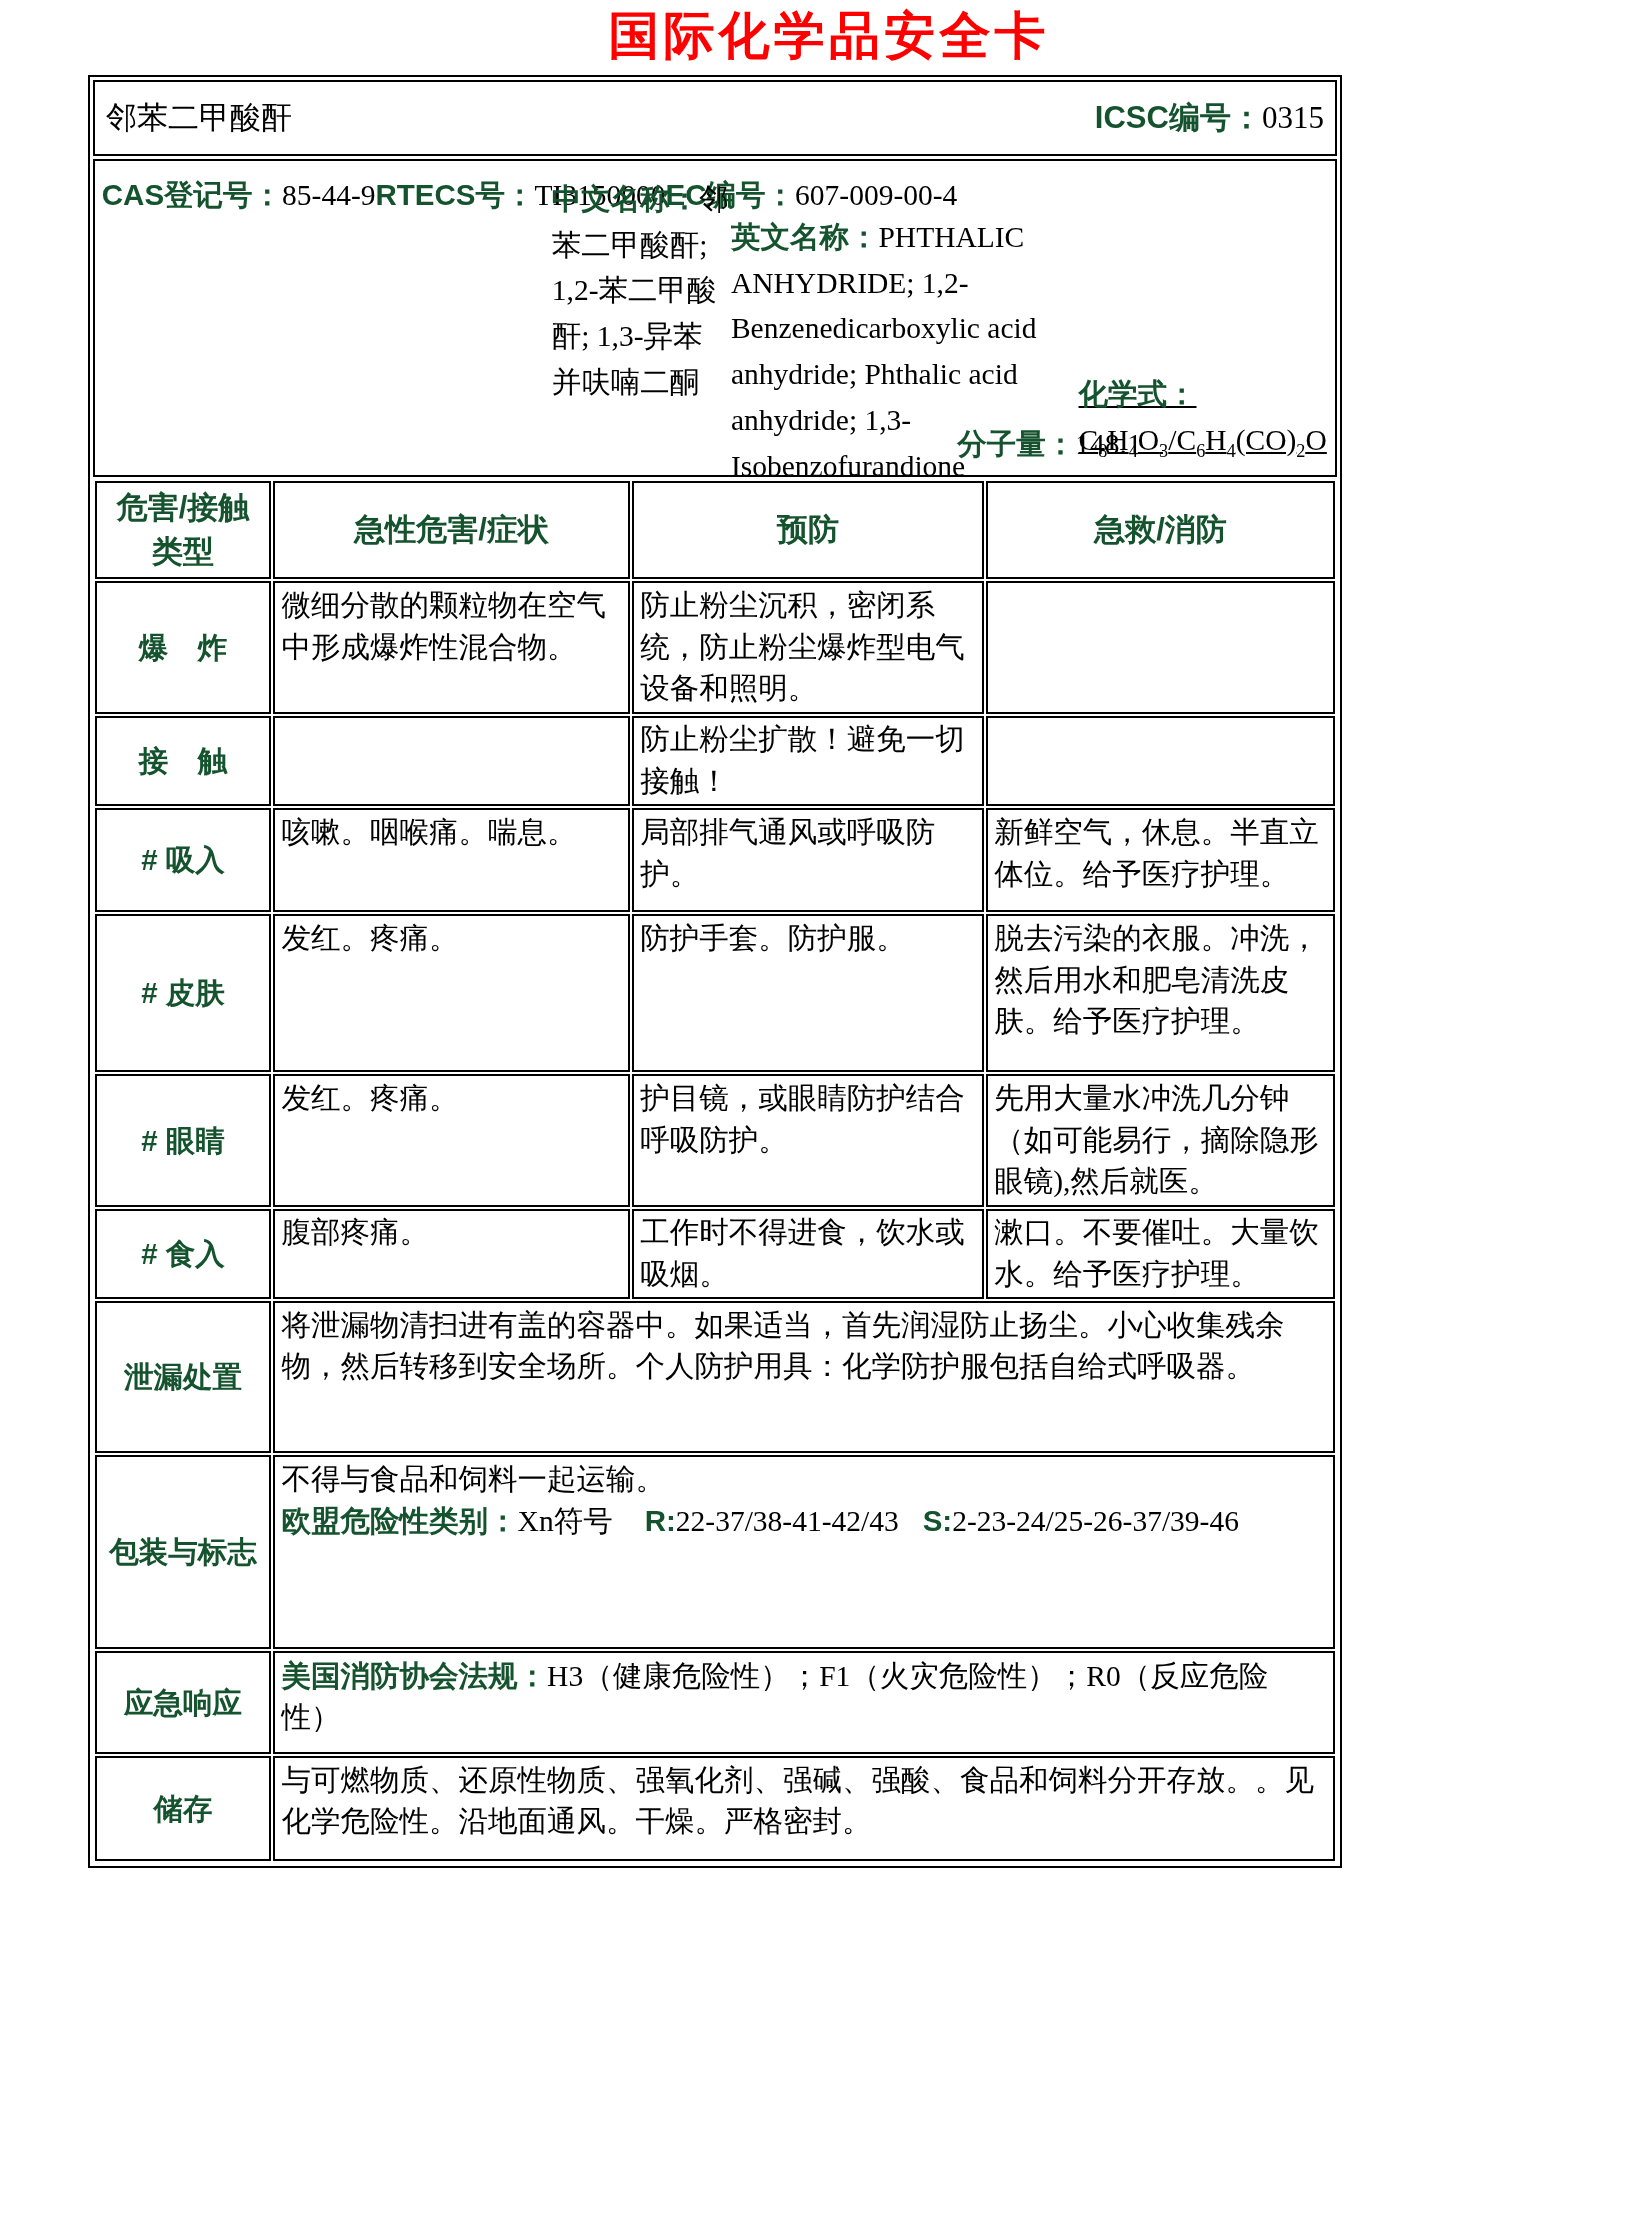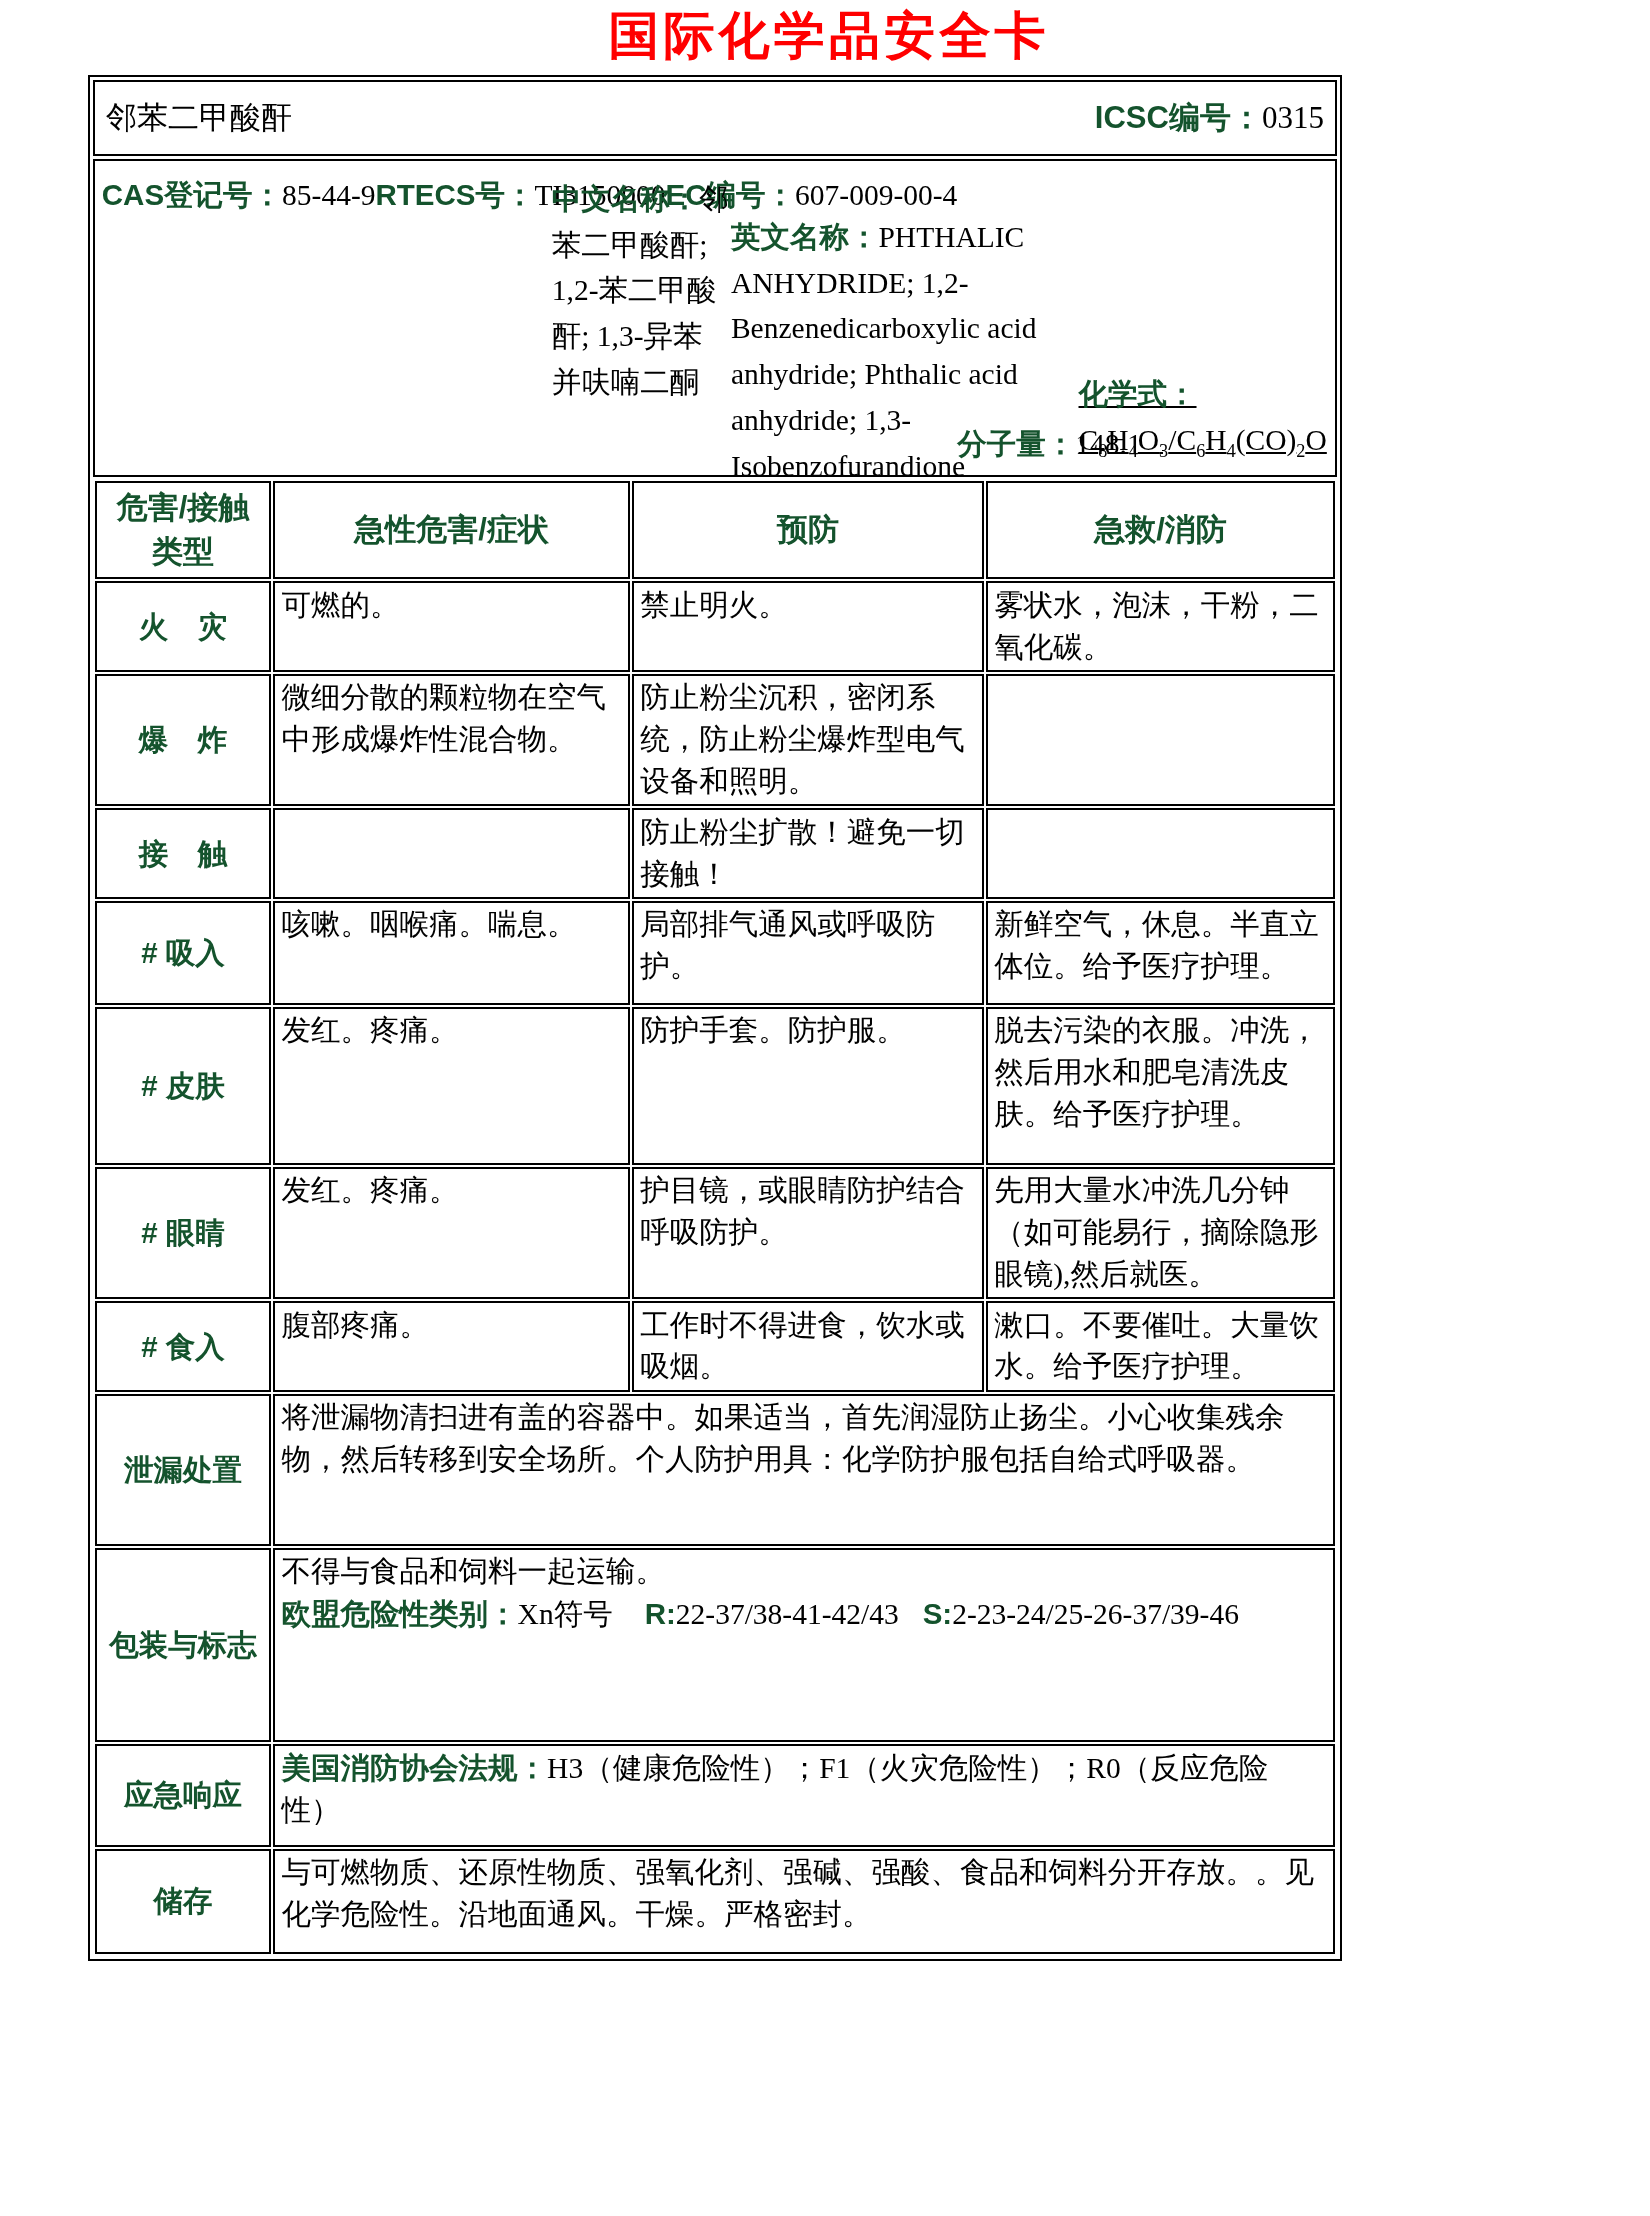--- a/index.html
+++ b/index.html
@@ -135,26 +135,20 @@
         <col style="width:28.5%">
         <col style="width:28.3%">
     </colgroup>
     <tbody>
         <tr class="head">
       <td class="blue">危害/接触类型</td>
       <td class="blue">急性危害/症状</td>
       <td class="blue">预防</td>
       <td class="blue">急救/消防</td>
     </tr>
-    <tr class="fire">
-      <td class="rowlabel blue">火　灾</td>
-      <td>可燃的。</td>
-      <td>禁止明火。</td>
-      <td>雾状水，泡沫，干粉，二氧化碳。</td>
-    </tr>
     <tr class="expl">
       <td class="rowlabel blue">爆　炸</td>
       <td>微细分散的颗粒物在空气中形成爆炸性混合物。</td>
       <td>防止粉尘沉积，密闭系统，防止粉尘爆炸型电气设备和照明。</td>
       <td></td>
     </tr>
     <tr class="cont">
       <td class="rowlabel blue">接　触</td>
       <td></td>
       <td>防止粉尘扩散！避免一切接触！</td>

